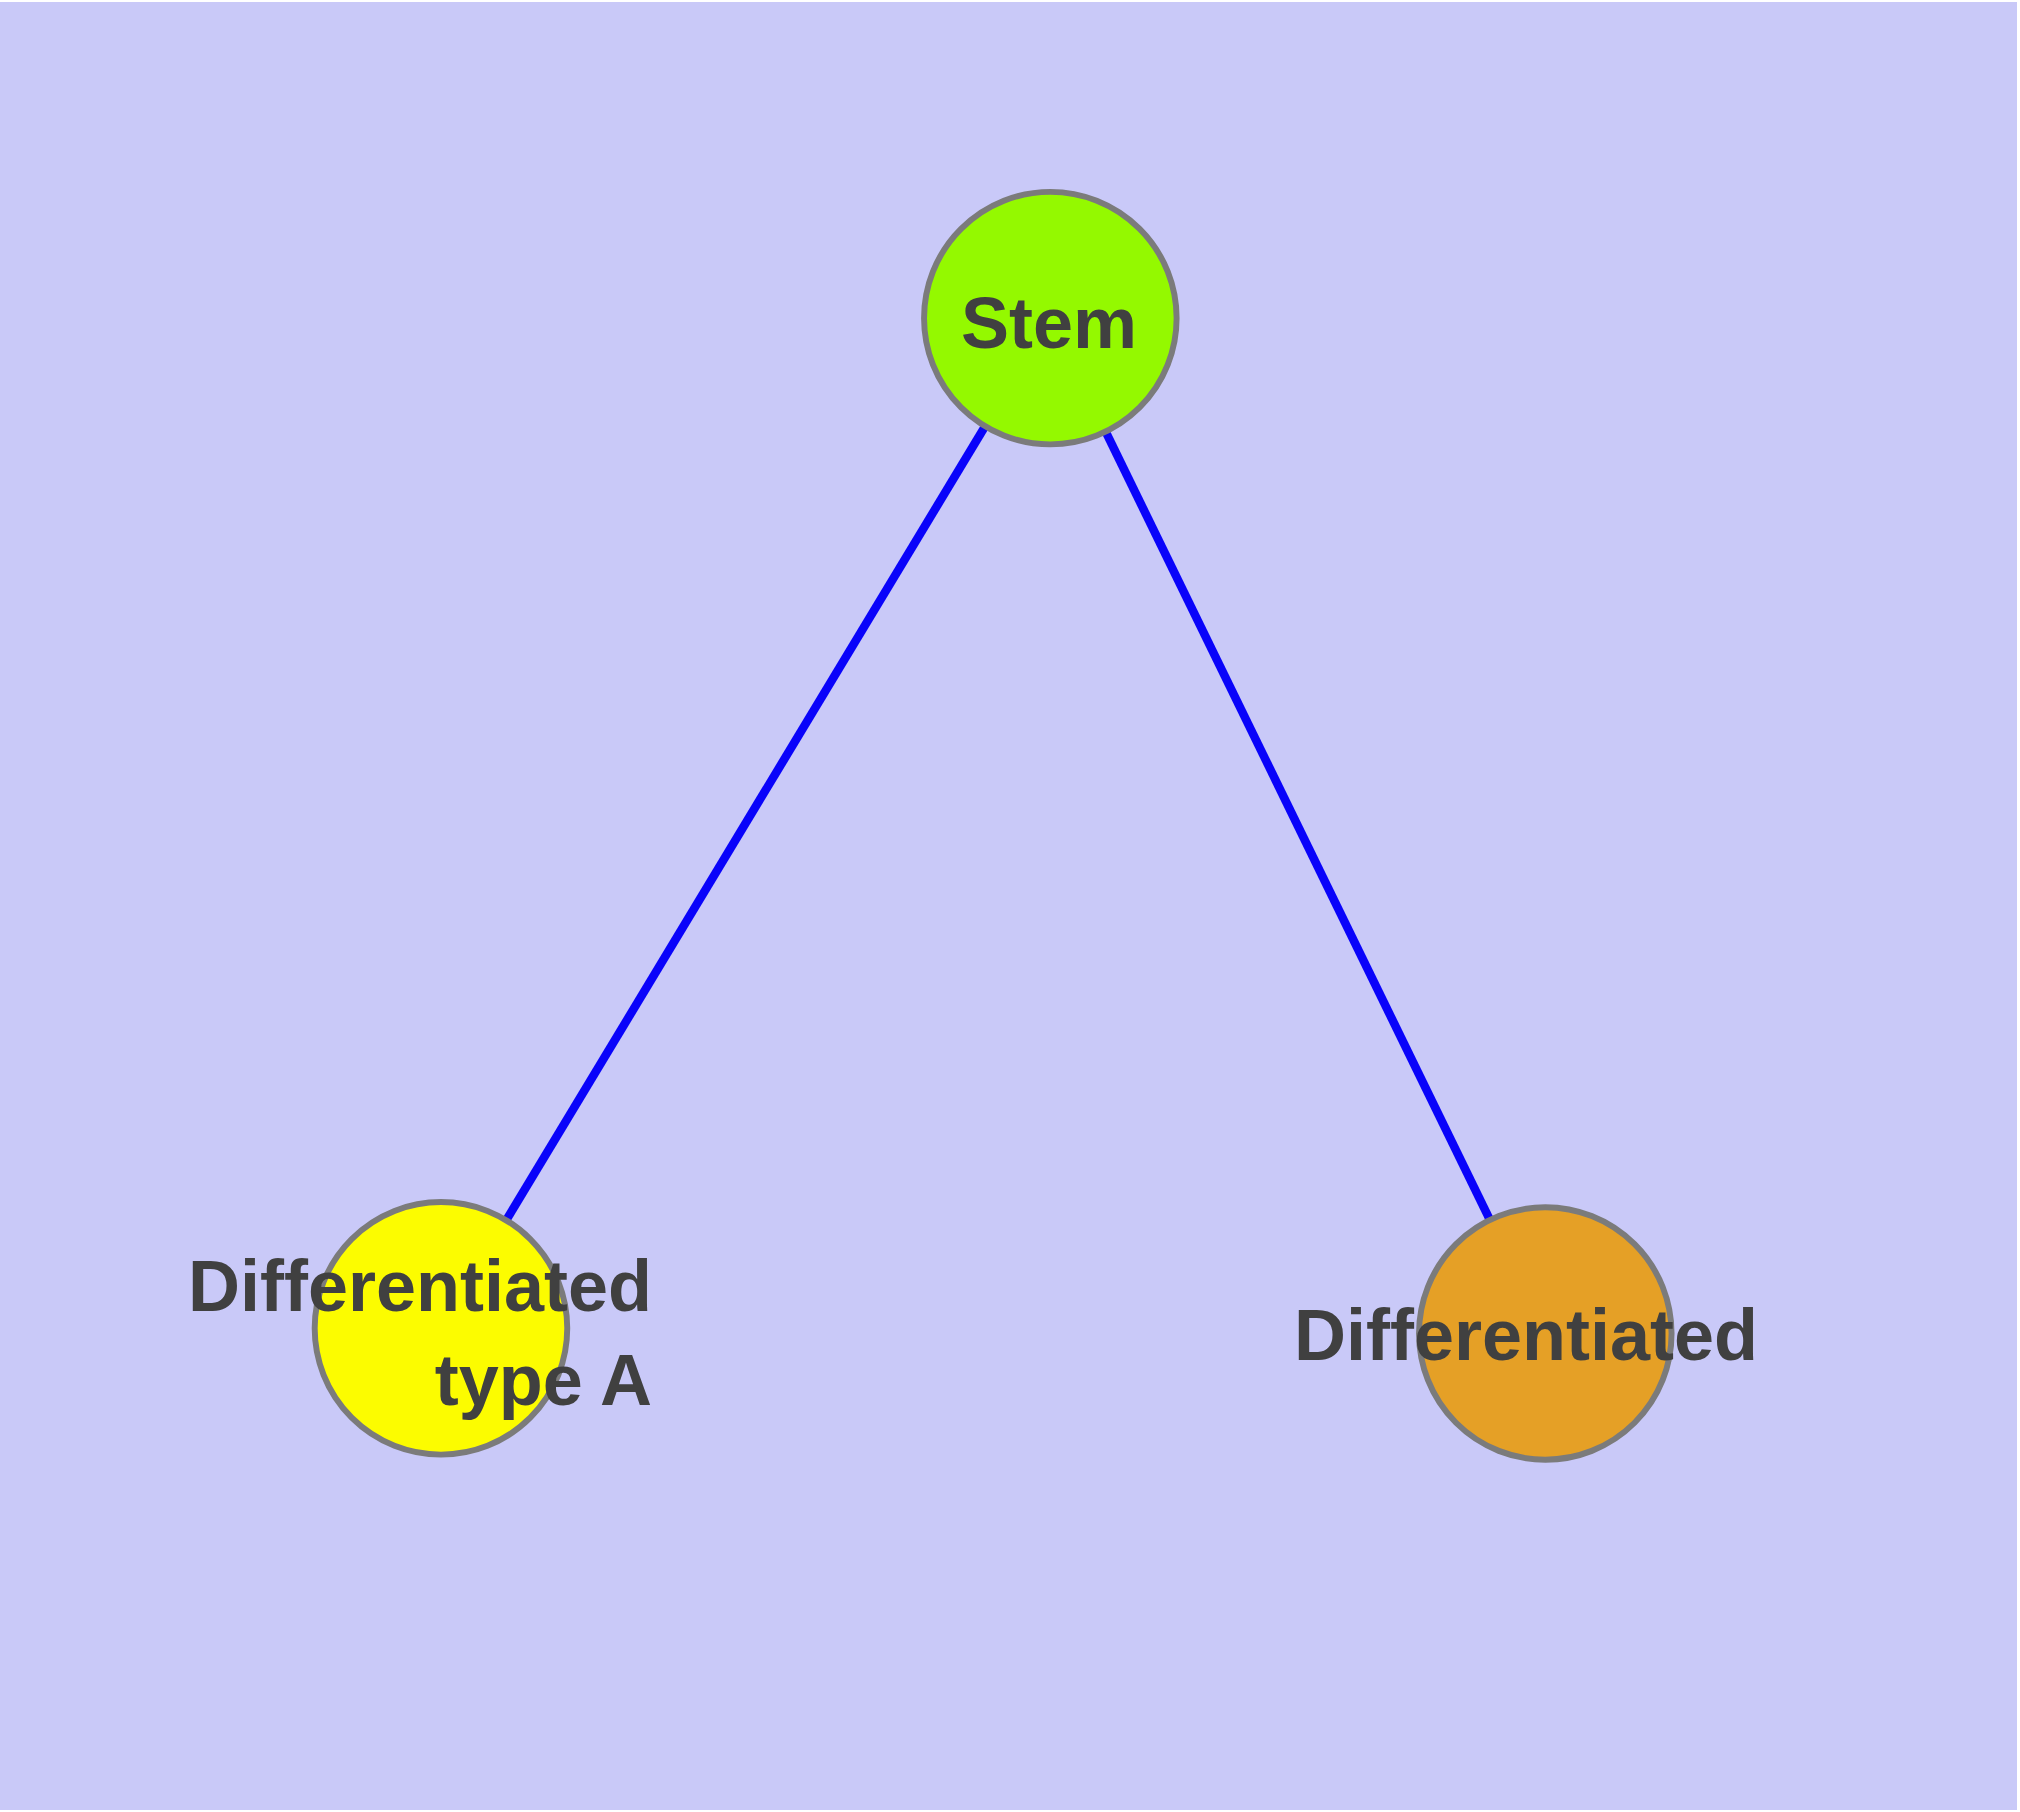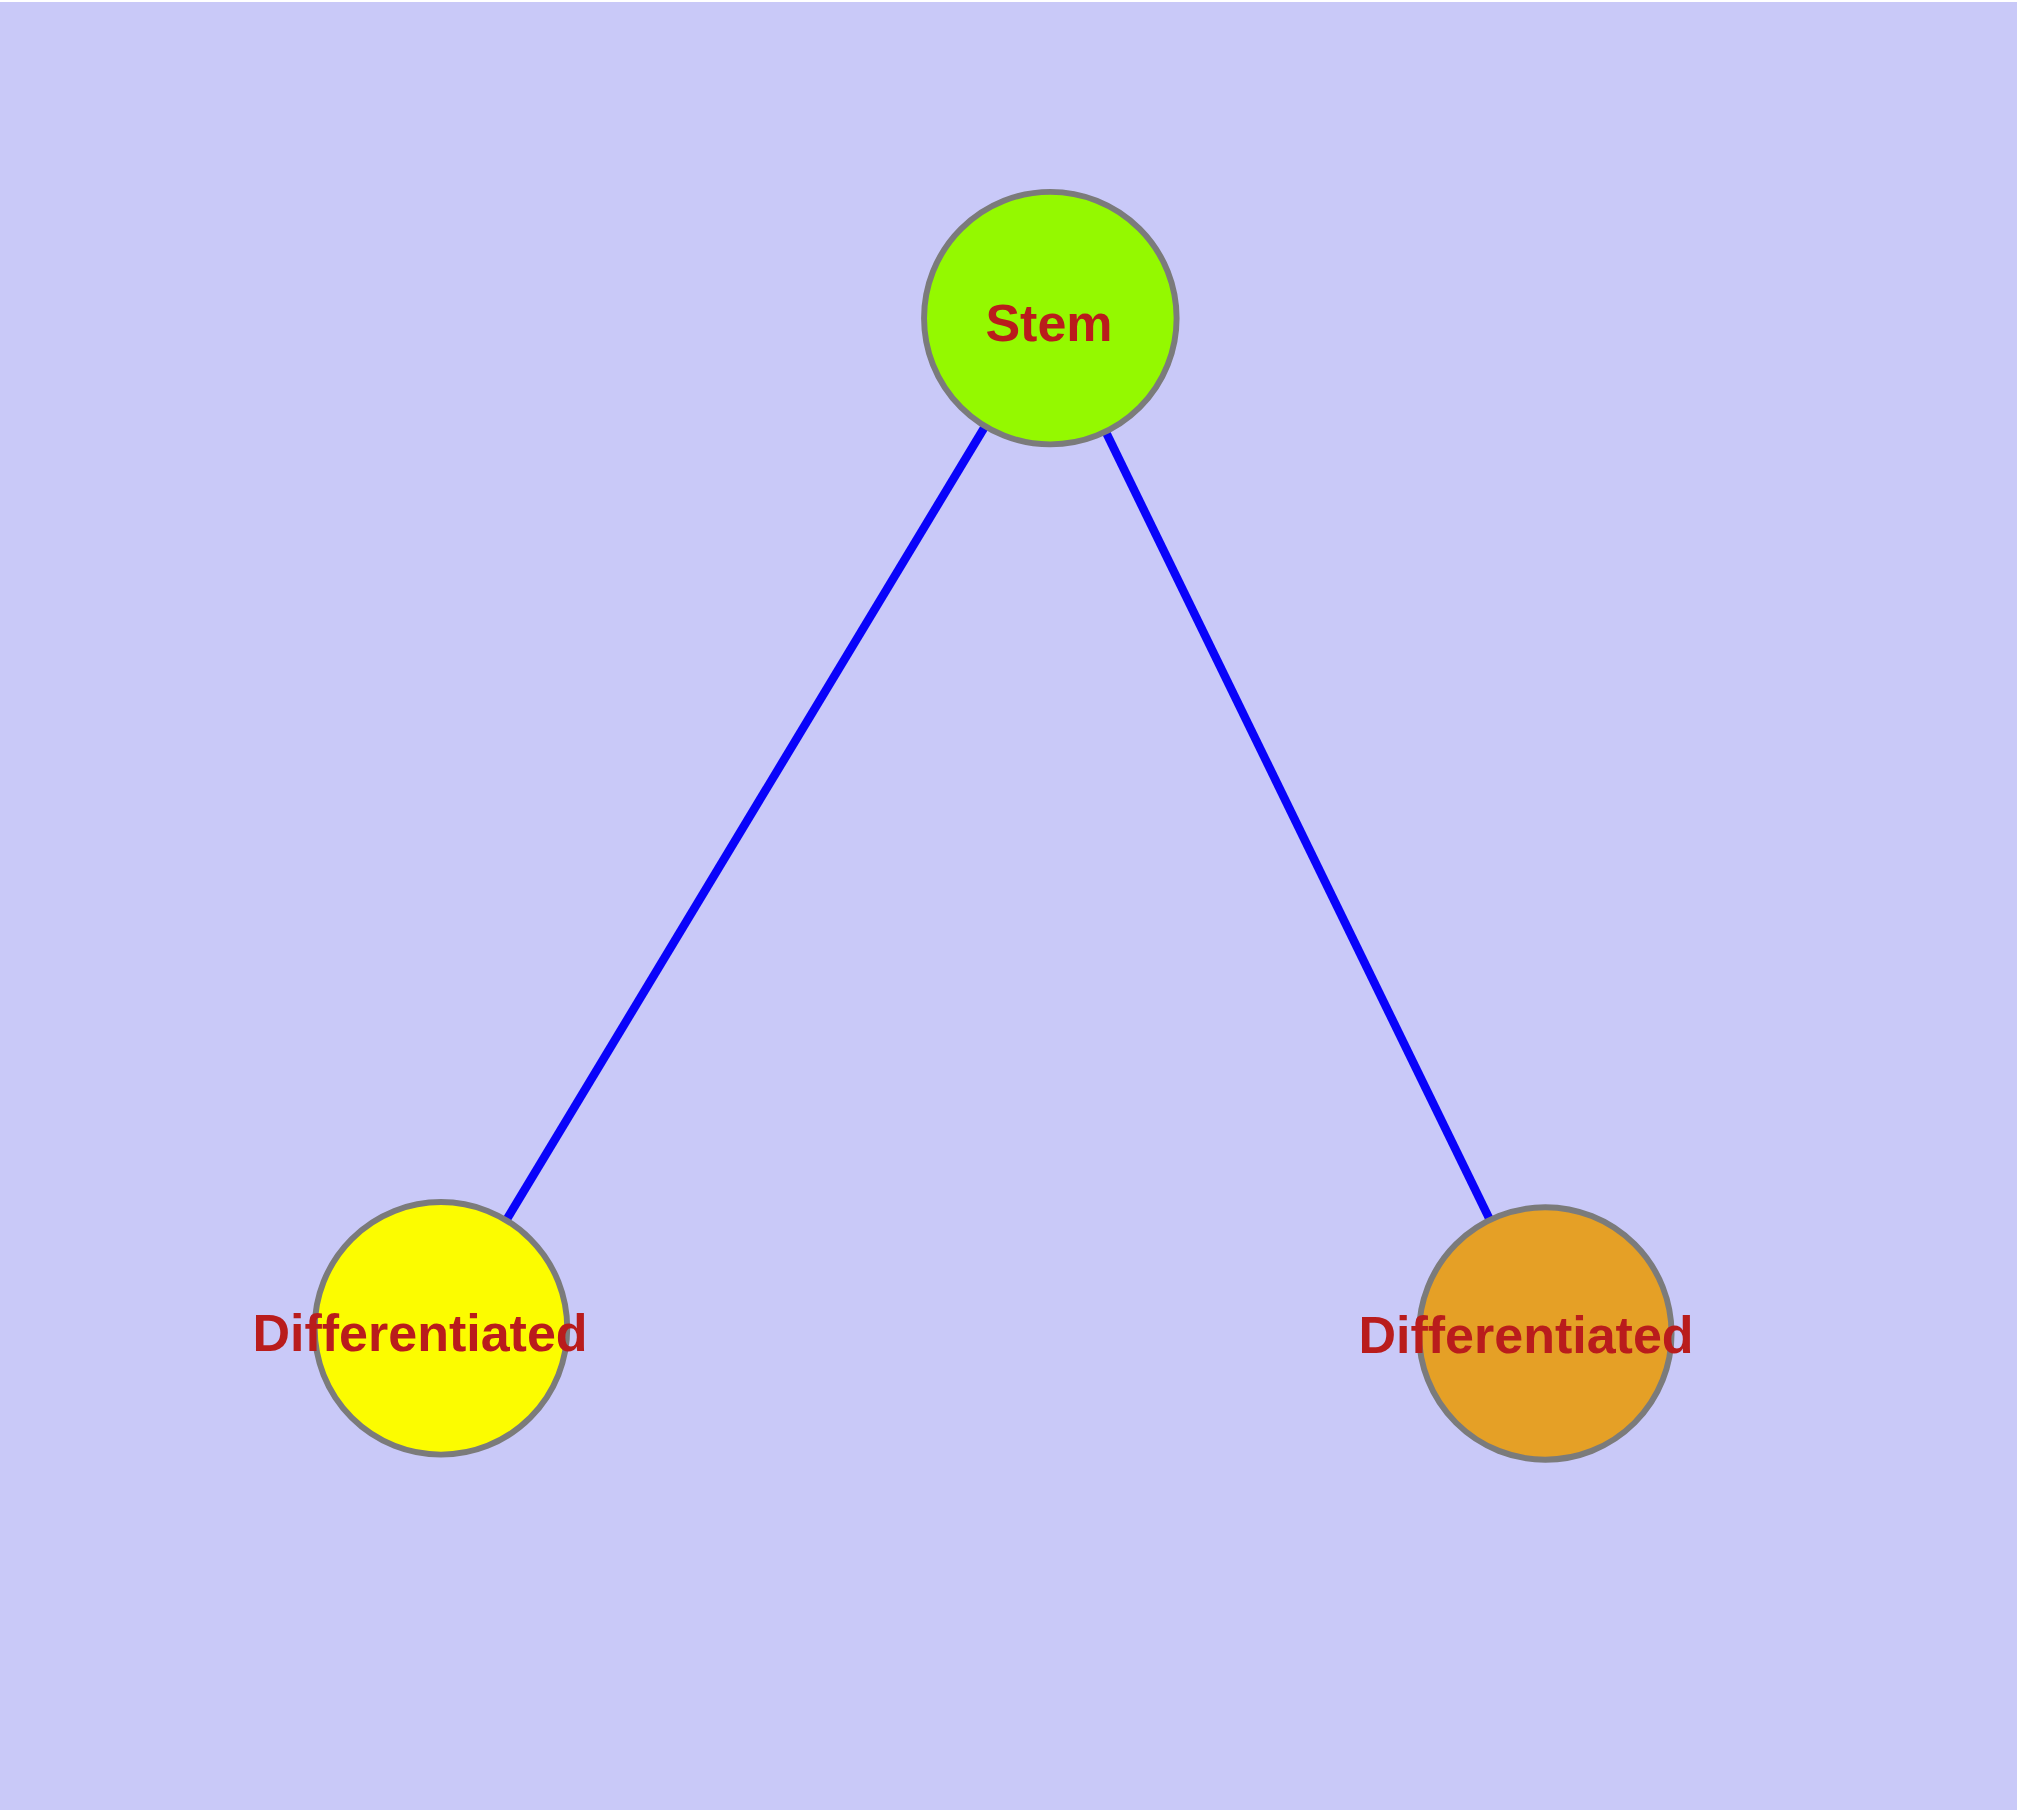--- a/index.html
+++ b/index.html
@@ -33,23 +33,23 @@
   line.edge {
     stroke-width: 10px;
   }
   circle.node {
     stroke: #7B7B7B;
     stroke-width: 7px;
   }
   .label {
     position: absolute;
     transform: translate(-50%, -50%);
-    color: #b91c1c;
+    color: #404040;
     font-weight: bold;
-    font-size: 52px;
+    font-size: 72px;
     line-height: 94px;
     text-align: right;
     white-space: nowrap;
   }
   .label .line {
     display: block;
   }
   #label-stem    { left: 1049px; top: 321px;  }
   #label-type-a  { left: 420px;  top: 1331px; }
   #label-type-b  { left: 1526px; top: 1333px; }
@@ -66,20 +66,21 @@
       <circle class="node" cx="520" cy="1565" r="149" fill="#FCFC00"></circle>
       <circle class="node" cx="1823" cy="1571" r="149" fill="#E5A026"></circle>
     </svg>
 
     <div class="label" id="label-stem">
       <span class="line">Stem</span>
     </div>
 
     <div class="label" id="label-type-a">
       <span class="line">Differentiated</span>
+      <span class="line">type A</span>
     </div>
 
     <div class="label" id="label-type-b">
       <span class="line">Differentiated</span>
     </div>
   </div>
 </div>
 
 
 </body></html>

